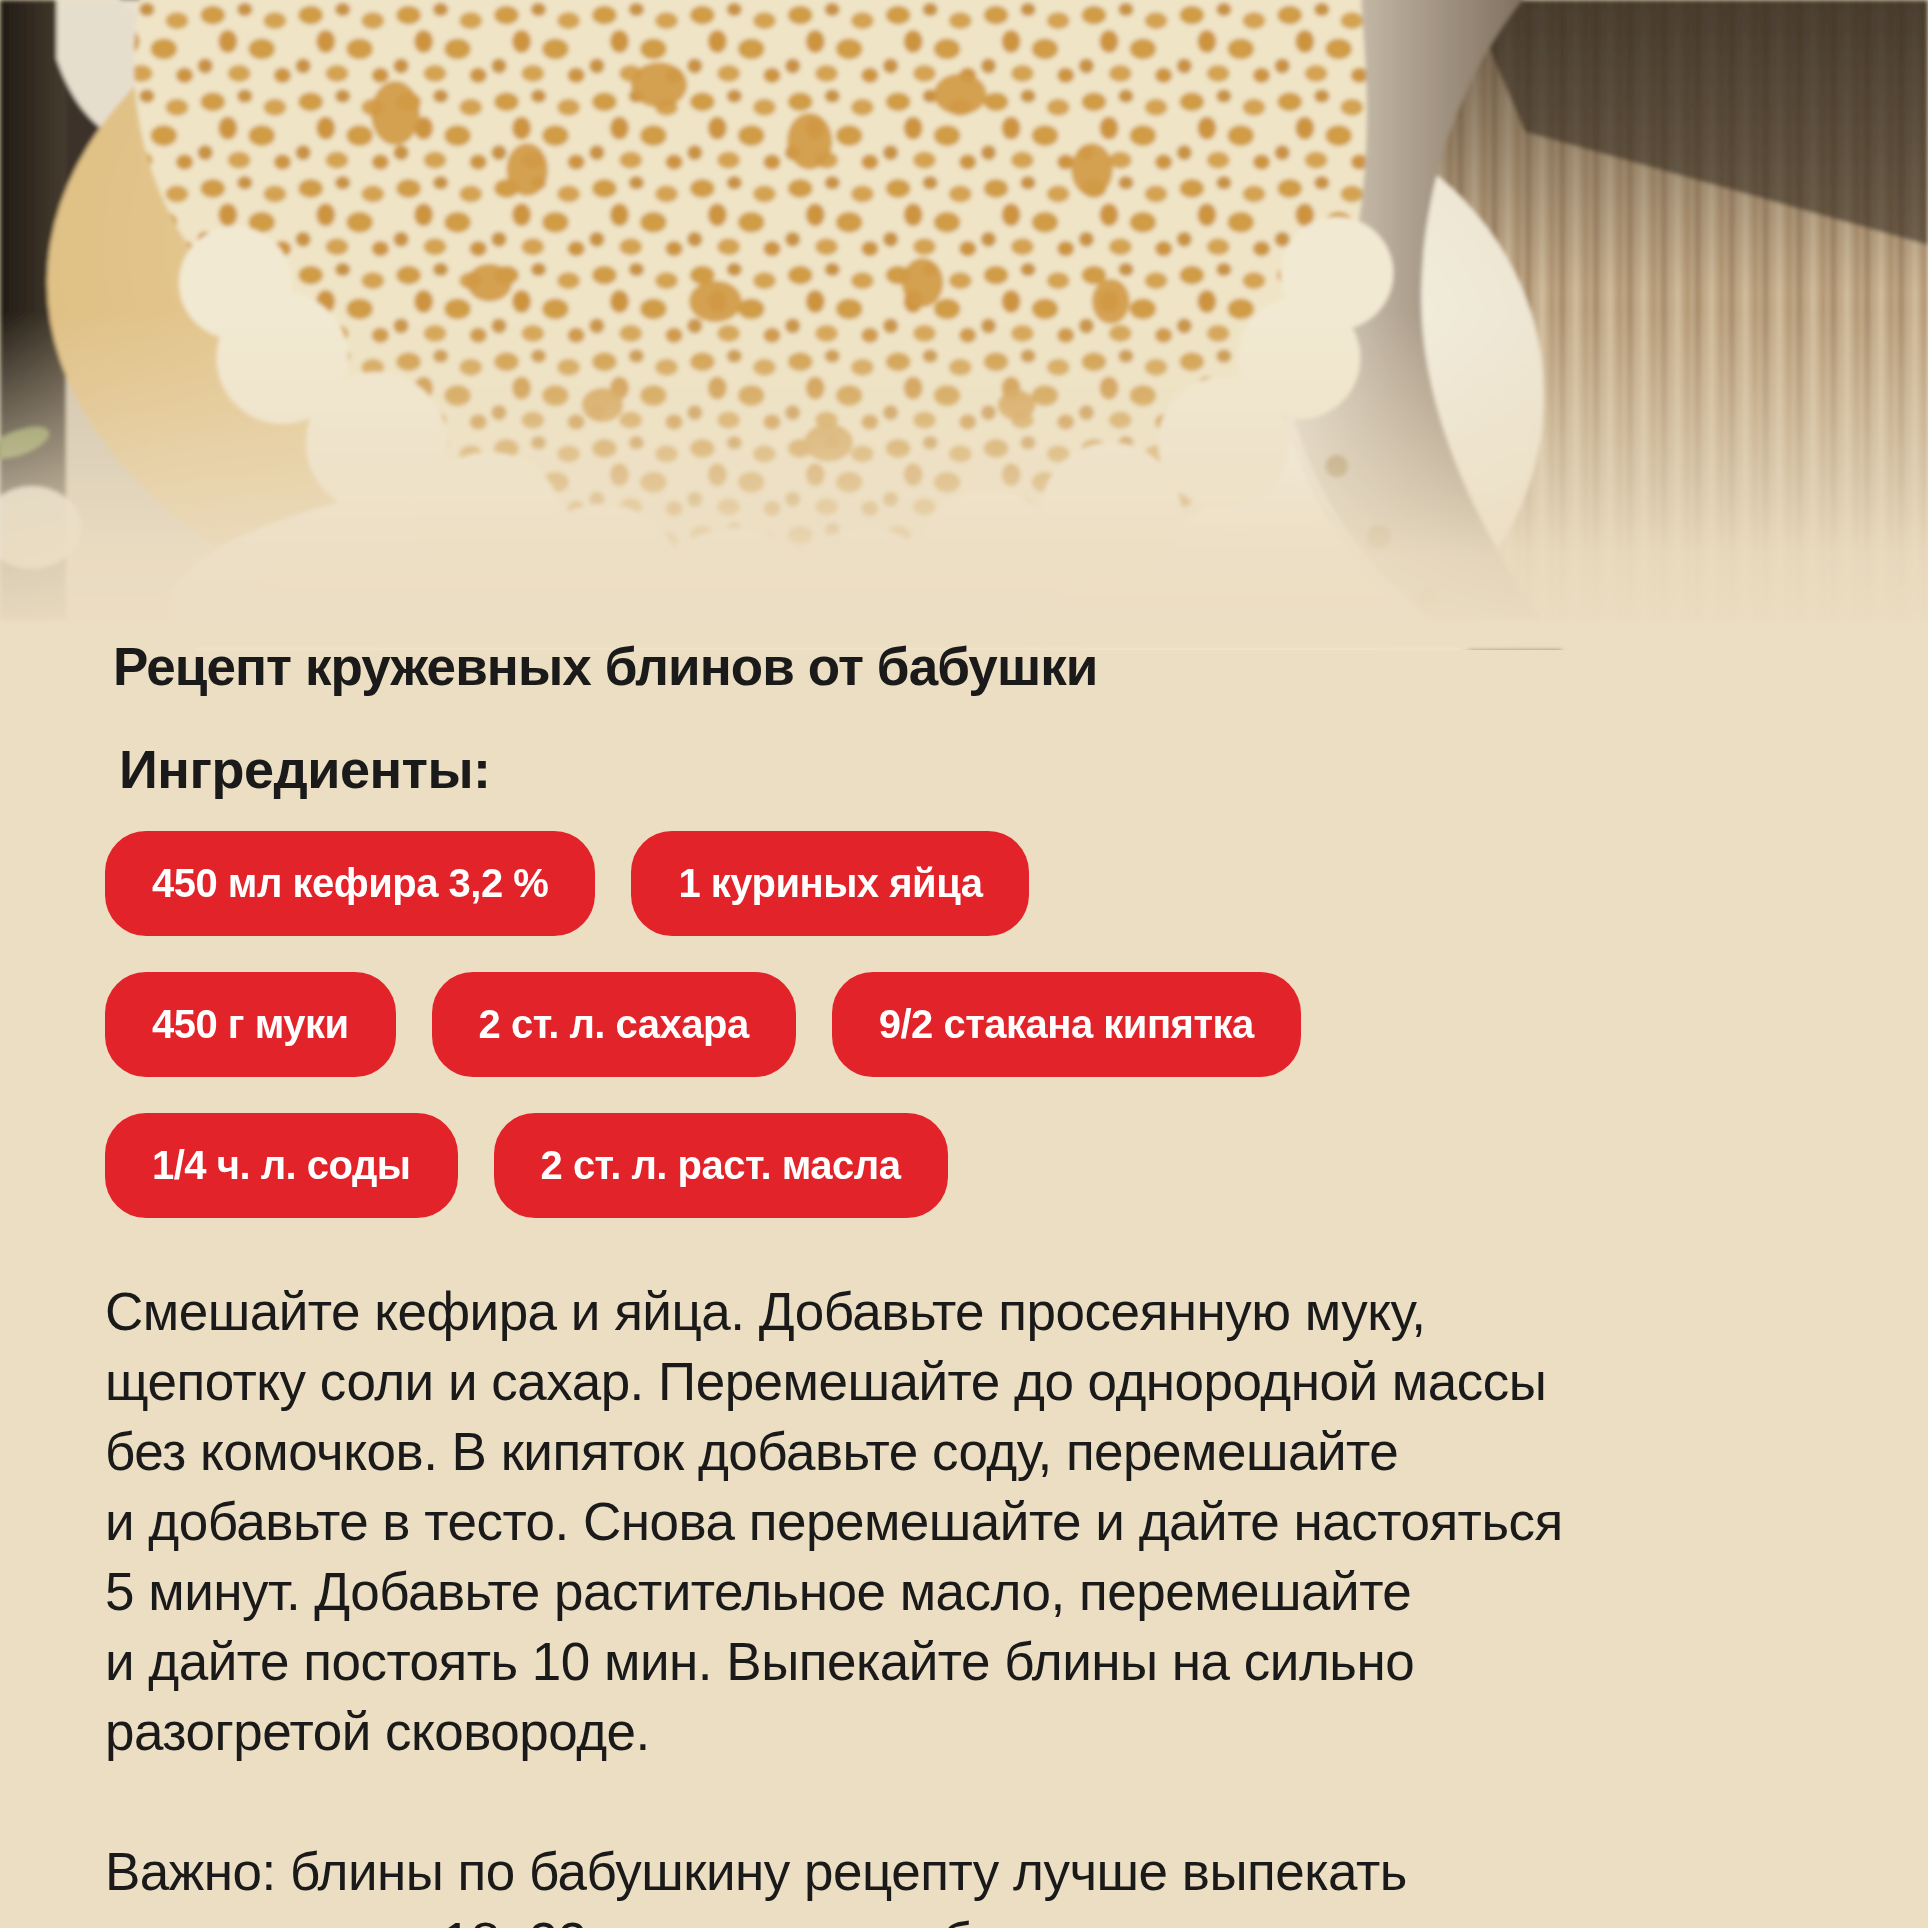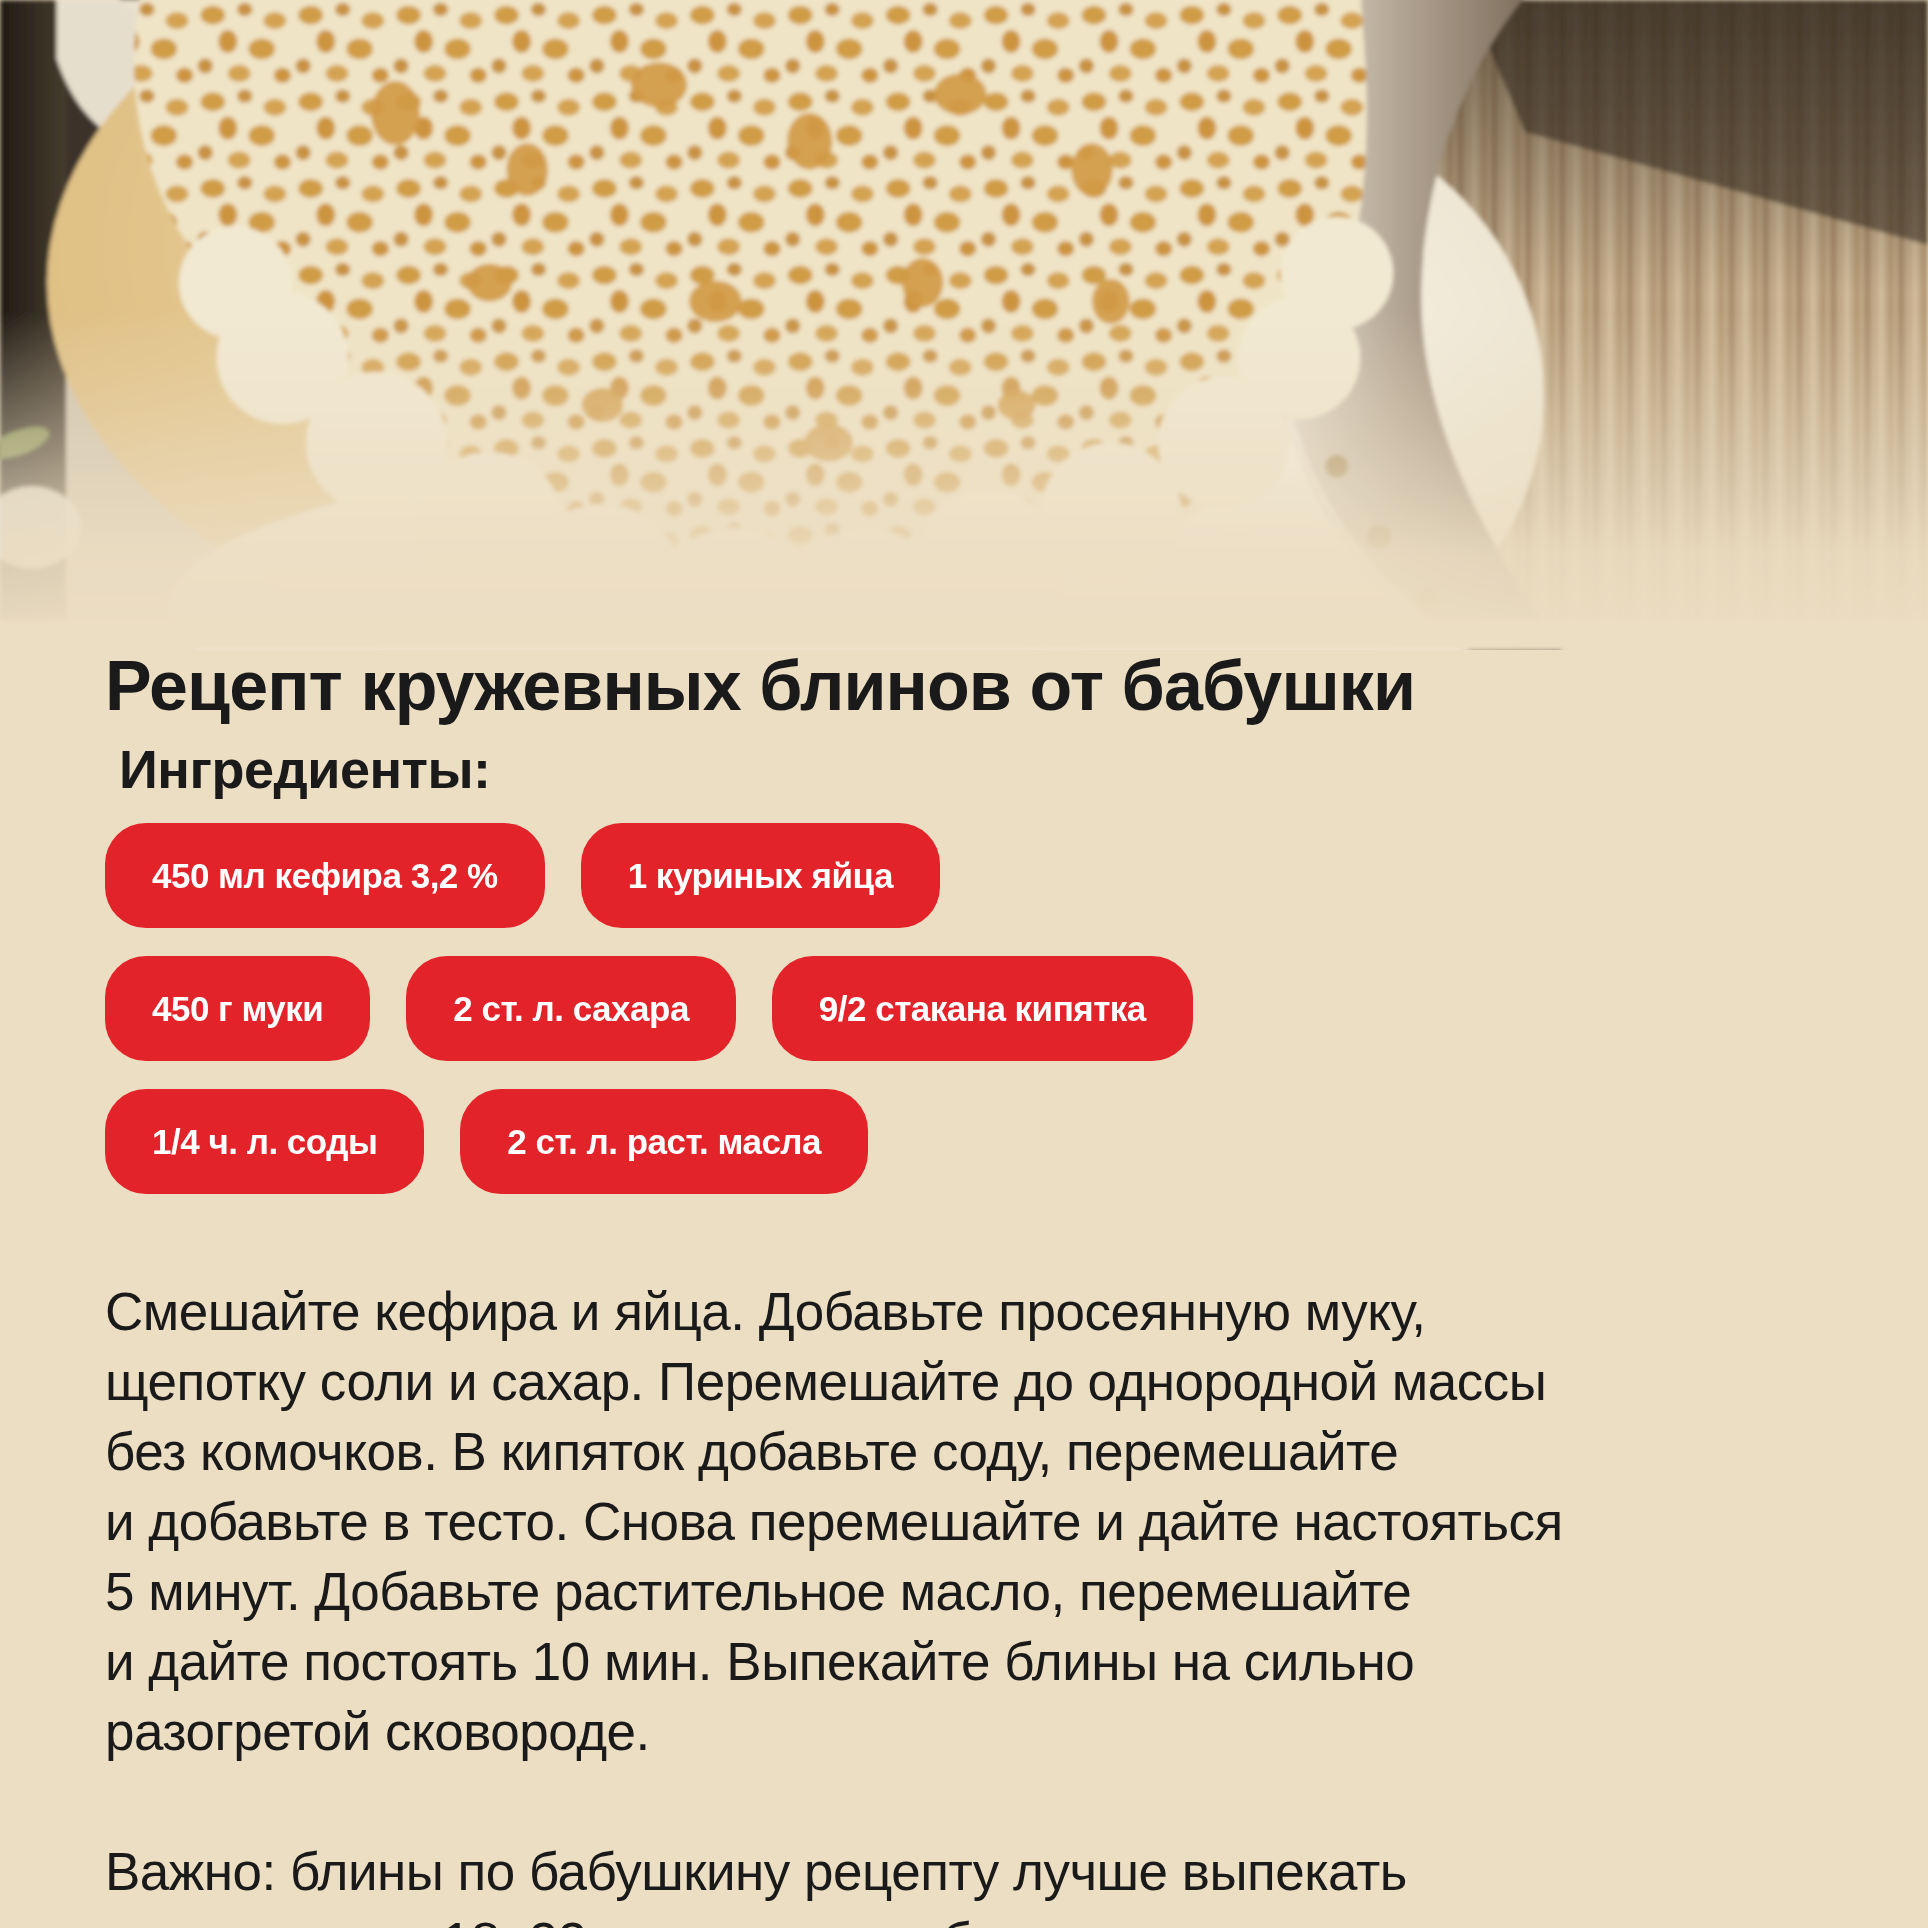--- a/index.html
+++ b/index.html
@@ -7,39 +7,39 @@
     width:1928px;height:1928px;position:relative;overflow:hidden;
     background:var(--bg,#ecdec3);
     font-family:"Liberation Sans",sans-serif;
     color:var(--text,#1a1a1a);
   }
   
   .hero{position:absolute;top:0;left:0;width:1928px;height:650px;}
   .hero svg{display:block;width:1928px;height:650px;}
   
   .title{
-    position:absolute;left:105px;top:603px;width:1718px;
-    font-size:70px;font-weight:bold;letter-spacing:-0.9px;line-height:1.05;
+    position:absolute;left:113px;top:603px;width:1718px;
+    font-size:53px;font-weight:bold;letter-spacing:-0.9px;line-height:1.05;
     color:var(--text,#1a1a1a);
   }
   .ing-label{
     position:absolute;left:119px;top:738px;
     font-size:54px;font-weight:bold;letter-spacing:-0.5px;
   }
   .pills{
     position:absolute;left:105px;top:823px;
     display:flex;flex-direction:column;gap:28px;
   }
   .pill-row{display:flex;gap:36px;}
   .pill{
     background:var(--pill,#e2232a);color:var(--pillText,#ffffff);
     height:105px;border-radius:41px;
     display:flex;align-items:center;justify-content:center;
     padding:0 47px;min-width:113px;
-    font-size:35px;font-weight:bold;letter-spacing:-0.5px;white-space:nowrap;
+    font-size:40px;font-weight:bold;letter-spacing:-0.5px;white-space:nowrap;margin-top:8px;
   }
   .body-text{
     position:absolute;left:105px;top:1207px;width:1751px;
     font-size:53px;line-height:70px;letter-spacing:-0.5px;
     white-space:pre-line;color:var(--text,#1a1a1a);
   }
 </style>
 </head>
 <body style="--bg: #ecdec3; --pill: #e2232a; --pillText: #ffffff; --text: #1a1a1a;">
 

